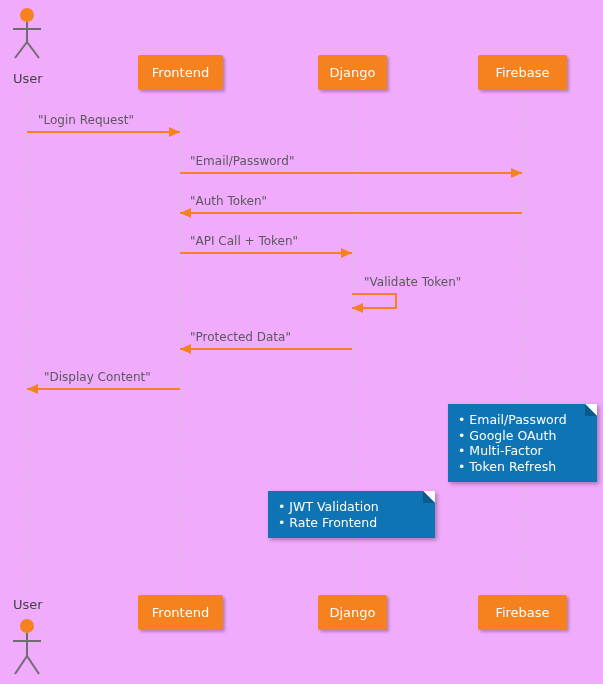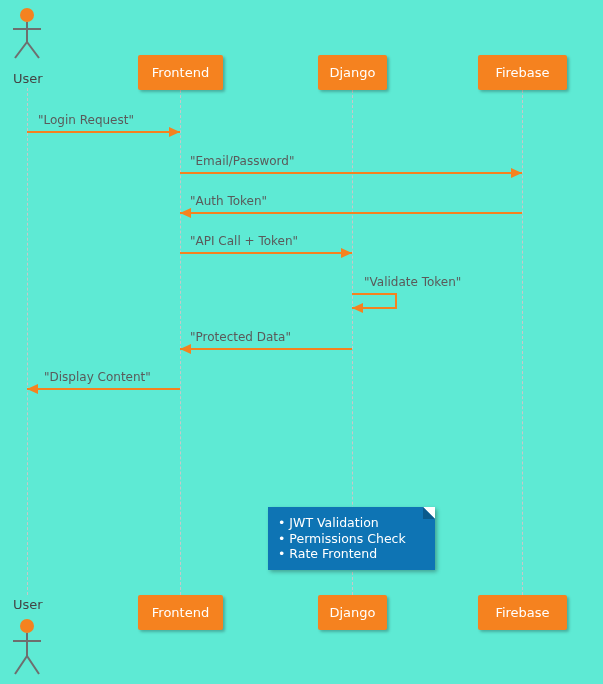--- a/index.html
+++ b/index.html
@@ -5,21 +5,21 @@
   :root{
     --orange:#F5821F;
     --blue:#0E74B4;
     --blue-fold:#0A5A8C;
     --lifeline:#C8C8C8;
     --msgtext:#5A5A5A;
     --limb:#6E6E6E;
   }
   html,body{margin:0;padding:0;background:#fff;}
   .canvas{
-    position:relative;width:603px;height:684px;background:#5eead4;overflow:hidden;
+    position:relative;width:603px;height:684px;background:#f0abfc;overflow:hidden;
     font-family:"DejaVu Sans", sans-serif;
   }
   .lifeline{position:absolute;width:0;border-left:1px dashed var(--lifeline);}
   .pbox{
     position:absolute;height:35px;background:var(--orange);color:#fff;
     display:flex;align-items:center;justify-content:center;
     font-size:13px;border-radius:2px;box-shadow:2px 2px 3px rgba(0,0,0,0.25);
   }
   .actor-label{position:absolute;font-size:13px;color:#444;}
   .figure{position:absolute;}
@@ -106,24 +106,29 @@
     <div class="mline" style="left:180px;top:348px;width:172px;"></div>
     <div class="ah-l" style="left:180px;top:344px;"></div>
   </div>
 
   <div>
     <div class="mlabel" style="left:44px;top:370px;">"Display Content"</div>
     <div class="mline" style="left:27px;top:388px;width:153px;"></div>
     <div class="ah-l" style="left:27px;top:384px;"></div>
   </div>
 
+  <div class="note" style="left:448px;top:404px;width:129px;">
+    <div class="note-line">• Email/Password</div>
+    <div class="note-line">• Google OAuth</div>
+    <div class="note-line">• Multi-Factor</div>
+    <div class="note-line">• Token Refresh</div>
+  </div>
 
-  <div class="note" style="left:268px;top:491px;width:147px;margin-top:16px;">
+  <div class="note" style="left:268px;top:491px;width:147px;">
     <div class="note-line">• JWT Validation</div>
-    <div class="note-line">• Permissions Check</div>
     <div class="note-line">• Rate Frontend</div>
   </div>
 
   <div class="pbox" style="left:138px;top:595px;width:85px;">
     <span>Frontend</span>
   </div>
   <div class="pbox" style="left:318px;top:595px;width:69px;">
     <span>Django</span>
   </div>
   <div class="pbox" style="left:478px;top:595px;width:89px;">

